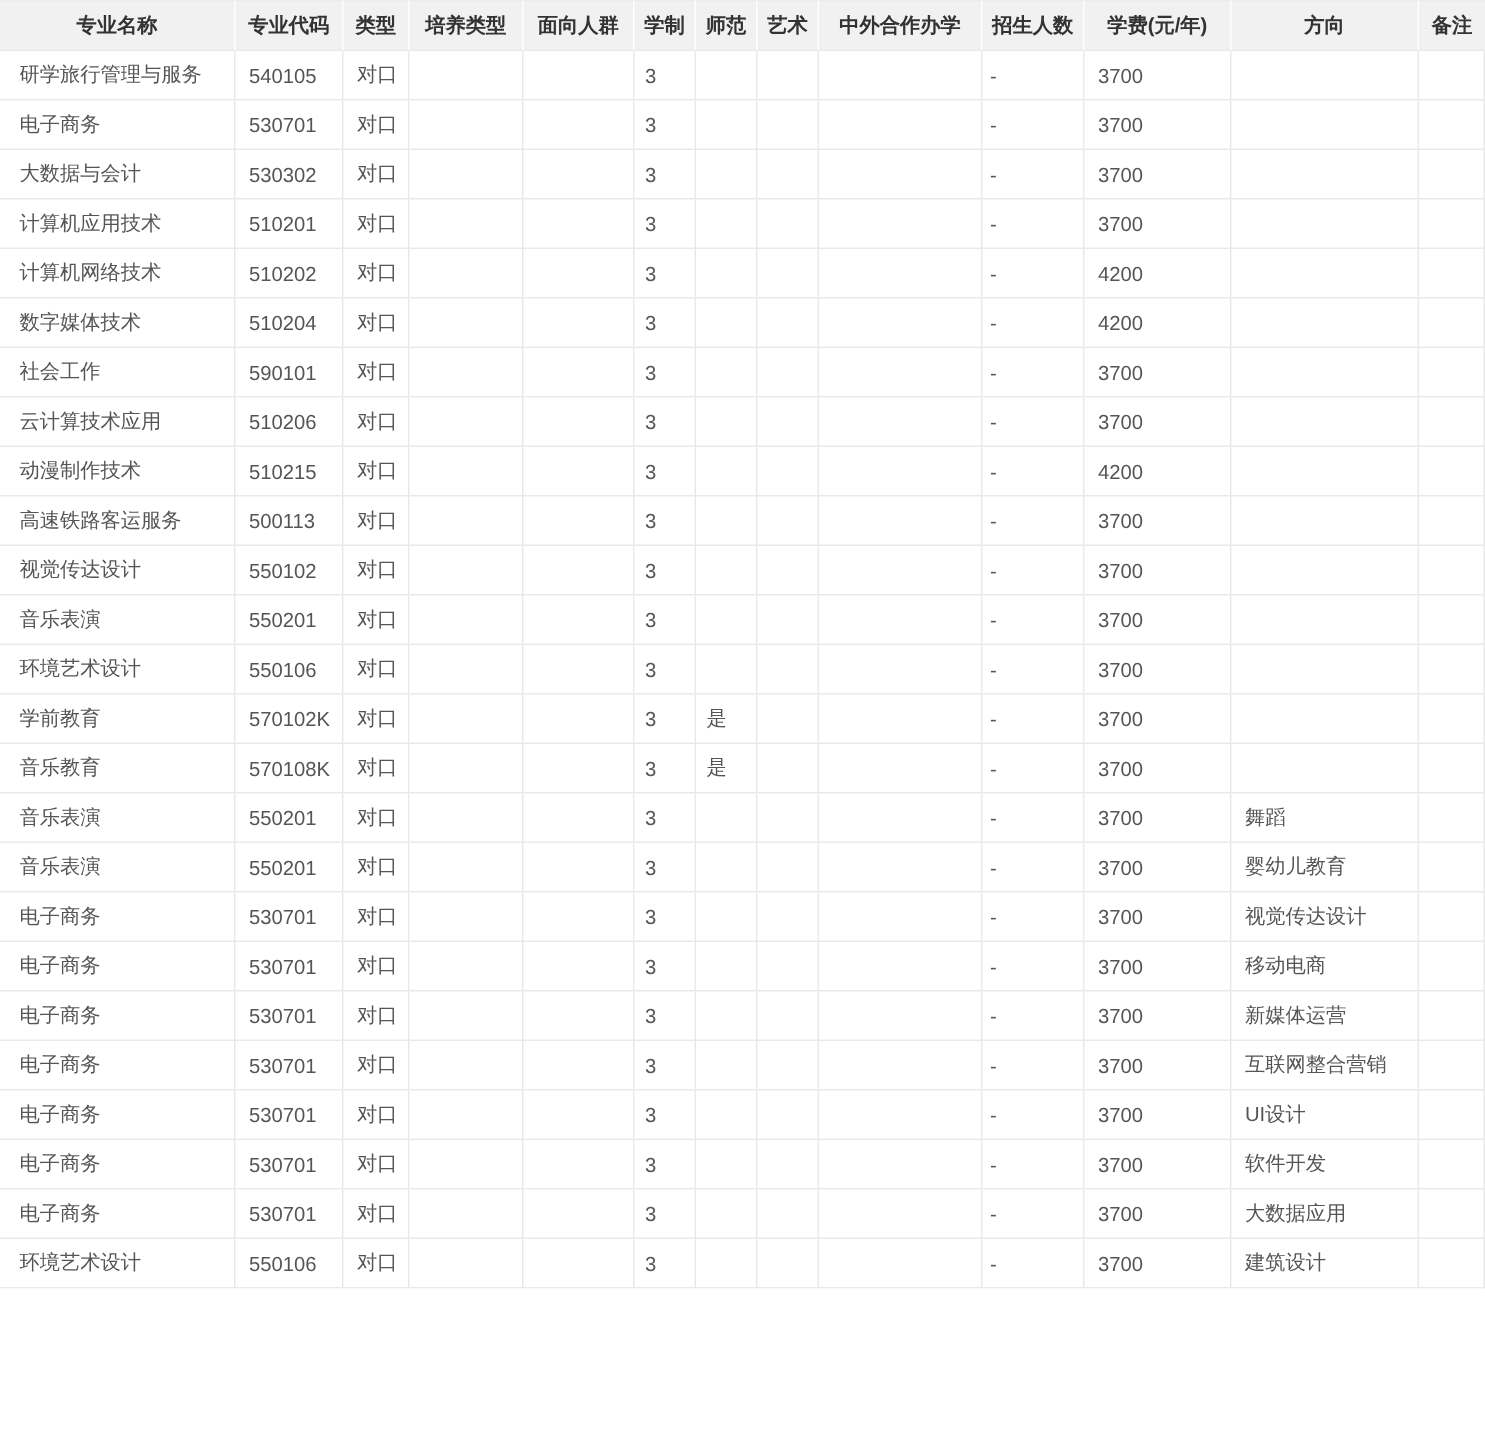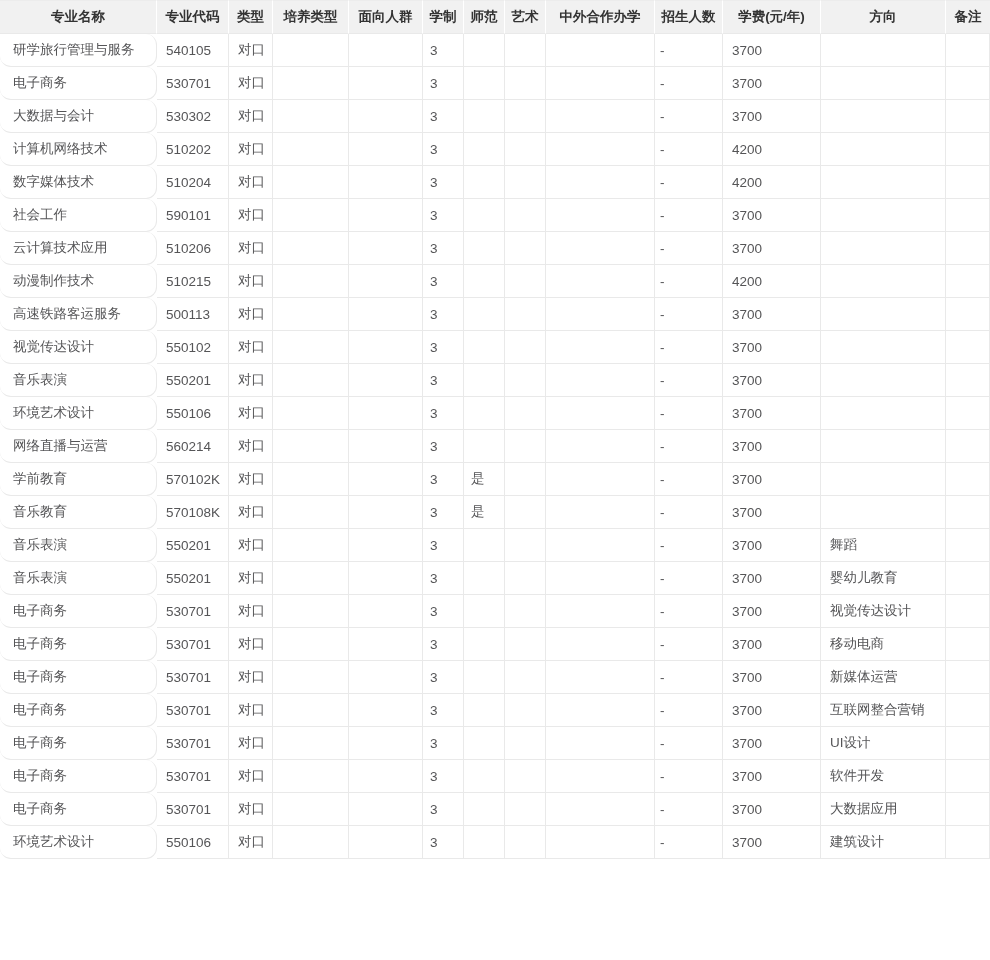--- a/index.html
+++ b/index.html
@@ -36,21 +36,21 @@
     font-size: 13.5px;
     height: 33px;
     vertical-align: middle;
     text-align: left;
     border-right: 1px solid #e9e9e9;
     border-bottom: 1px solid #e9e9e9;
     padding: 0 4px 0 9px;
     white-space: nowrap;
     overflow: hidden;
   }
-  td:first-child { padding-left: 13px; border-radius: 11px; }
+  td:first-child { padding-left: 13px; }
   td:last-child { border-right: 1px solid #e9e9e9; }
   td.col-enrollment { padding-left: 5px; }
   td.col-duration, td.col-normal { padding-left: 7px; }
 </style>
 </head>
 <body>
 
 <table data-name="majors-table">
   <colgroup data-name="table-colgroup">
       <col style="width: 157px;">
@@ -124,20 +124,35 @@
         <td class="col-duration" data-name="cell-duration">3</td>
         <td class="col-normal" data-name="cell-normal"></td>
         <td class="col-art" data-name="cell-art"></td>
         <td class="col-coop" data-name="cell-coop"></td>
         <td class="col-enrollment" data-name="cell-enrollment">-</td>
         <td class="col-tuition" data-name="cell-tuition">3700</td>
         <td class="col-direction" data-name="cell-direction"></td>
         <td class="col-remark" data-name="cell-remark"></td>
       </tr>
       <tr data-name="table-row">
+        <td class="col-name" data-name="cell-name">计算机应用技术</td>
+        <td class="col-code" data-name="cell-code">510201</td>
+        <td class="col-type" data-name="cell-type">对口</td>
+        <td class="col-train_type" data-name="cell-train_type"></td>
+        <td class="col-audience" data-name="cell-audience"></td>
+        <td class="col-duration" data-name="cell-duration">3</td>
+        <td class="col-normal" data-name="cell-normal"></td>
+        <td class="col-art" data-name="cell-art"></td>
+        <td class="col-coop" data-name="cell-coop"></td>
+        <td class="col-enrollment" data-name="cell-enrollment">-</td>
+        <td class="col-tuition" data-name="cell-tuition">3700</td>
+        <td class="col-direction" data-name="cell-direction"></td>
+        <td class="col-remark" data-name="cell-remark"></td>
+      </tr>
+      <tr data-name="table-row">
         <td class="col-name" data-name="cell-name">计算机网络技术</td>
         <td class="col-code" data-name="cell-code">510202</td>
         <td class="col-type" data-name="cell-type">对口</td>
         <td class="col-train_type" data-name="cell-train_type"></td>
         <td class="col-audience" data-name="cell-audience"></td>
         <td class="col-duration" data-name="cell-duration">3</td>
         <td class="col-normal" data-name="cell-normal"></td>
         <td class="col-art" data-name="cell-art"></td>
         <td class="col-coop" data-name="cell-coop"></td>
         <td class="col-enrollment" data-name="cell-enrollment">-</td>
@@ -246,35 +261,20 @@
         <td class="col-art" data-name="cell-art"></td>
         <td class="col-coop" data-name="cell-coop"></td>
         <td class="col-enrollment" data-name="cell-enrollment">-</td>
         <td class="col-tuition" data-name="cell-tuition">3700</td>
         <td class="col-direction" data-name="cell-direction"></td>
         <td class="col-remark" data-name="cell-remark"></td>
       </tr>
       <tr data-name="table-row">
         <td class="col-name" data-name="cell-name">环境艺术设计</td>
         <td class="col-code" data-name="cell-code">550106</td>
-        <td class="col-type" data-name="cell-type">对口</td>
-        <td class="col-train_type" data-name="cell-train_type"></td>
-        <td class="col-audience" data-name="cell-audience"></td>
-        <td class="col-duration" data-name="cell-duration">3</td>
-        <td class="col-normal" data-name="cell-normal"></td>
-        <td class="col-art" data-name="cell-art"></td>
-        <td class="col-coop" data-name="cell-coop"></td>
-        <td class="col-enrollment" data-name="cell-enrollment">-</td>
-        <td class="col-tuition" data-name="cell-tuition">3700</td>
-        <td class="col-direction" data-name="cell-direction"></td>
-        <td class="col-remark" data-name="cell-remark"></td>
-      </tr>
-      <tr data-name="table-row">
-        <td class="col-name" data-name="cell-name">网络直播与运营</td>
-        <td class="col-code" data-name="cell-code">560214</td>
         <td class="col-type" data-name="cell-type">对口</td>
         <td class="col-train_type" data-name="cell-train_type"></td>
         <td class="col-audience" data-name="cell-audience"></td>
         <td class="col-duration" data-name="cell-duration">3</td>
         <td class="col-normal" data-name="cell-normal"></td>
         <td class="col-art" data-name="cell-art"></td>
         <td class="col-coop" data-name="cell-coop"></td>
         <td class="col-enrollment" data-name="cell-enrollment">-</td>
         <td class="col-tuition" data-name="cell-tuition">3700</td>
         <td class="col-direction" data-name="cell-direction"></td>

